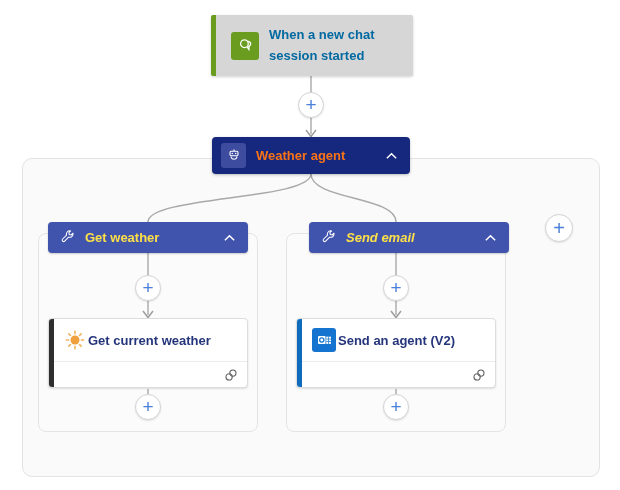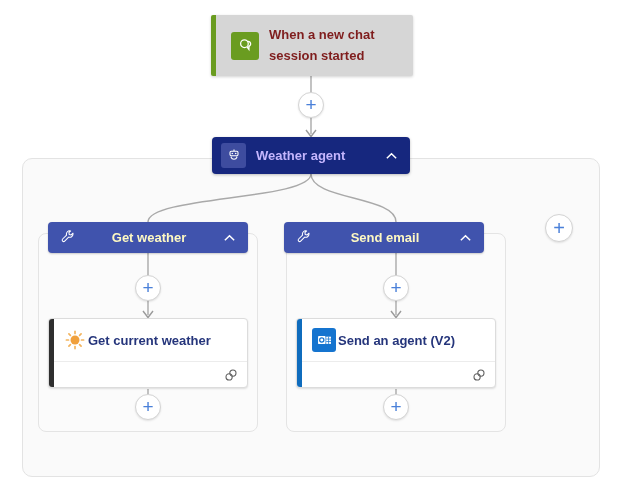--- a/index.html
+++ b/index.html
@@ -26,42 +26,42 @@
     position:absolute;left:211px;top:15px;width:202px;height:61px;
     background:#d6d6d6;border-left:5px solid #6a9c20;border-radius:2px;
     display:flex;align-items:center;gap:10px;padding-left:15px;
     box-sizing:border-box;box-shadow:0 1px 3px rgba(0,0,0,.18);
     z-index:4;cursor:pointer;
   }
   .icon-tile-green{
     width:28px;height:28px;background:#6a9c20;border-radius:3px;
     display:flex;align-items:center;justify-content:center;flex:0 0 auto;
   }
-  .trigger-label{font-size:13px;font-weight:600;color:#7f1d1d;line-height:1.6;width:140px;}
+  .trigger-label{font-size:13px;font-weight:600;color:#0369a1;line-height:1.6;width:140px;}
   
   .agent{
     position:absolute;left:212px;top:137px;width:198px;height:37px;
     background:#16277e;border-radius:4px;display:flex;align-items:center;
     gap:10px;padding:0 12px 0 9px;box-sizing:border-box;
     box-shadow:0 1px 3px rgba(0,0,0,.25);z-index:4;cursor:pointer;
   }
   .agent-icon-tile{
     width:25px;height:25px;background:#3e4c9f;border-radius:3px;
     display:flex;align-items:center;justify-content:center;flex:0 0 auto;
   }
-  .agent-label{color:#c4b5fd;font-size:13px;font-weight:700;flex:1;}
+  .agent-label{color:#f97316;font-size:13px;font-weight:700;flex:1;}
   
   .branch-header{
     position:absolute;top:222px;width:200px;height:31px;background:#4053ad;
     border-radius:4px;display:flex;align-items:center;gap:10px;
     padding:0 12px;box-sizing:border-box;box-shadow:0 1px 2px rgba(0,0,0,.2);
     z-index:4;cursor:pointer;
   }
-  .bh-left{left:48px;} .bh-right{left:284px;}
-  .branch-label{color:#fef9c3;font-size:13px;font-weight:700;flex:1;text-align:center;}
+  .bh-left{left:48px;} .bh-right{left:309px;font-style:italic;}
+  .branch-label{color:#fde047;font-size:13px;font-weight:700;flex:1;}
   
   .card{
     position:absolute;top:318px;width:200px;height:70px;background:#fff;
     border:1px solid #dcdcdc;border-radius:4px;box-sizing:border-box;
     box-shadow:0 1px 2px rgba(0,0,0,.12);overflow:hidden;z-index:4;cursor:pointer;
   }
   .card-left{left:48px;} .card-right{left:296px;}
   .card-accent{position:absolute;left:0;top:0;bottom:0;width:5px;}
   .accent-weather{background:#2e2e2e;} .accent-email{background:#0f6cbd;}
   .card-title-row{display:flex;align-items:center;gap:2px;height:42px;padding-left:15px;}

